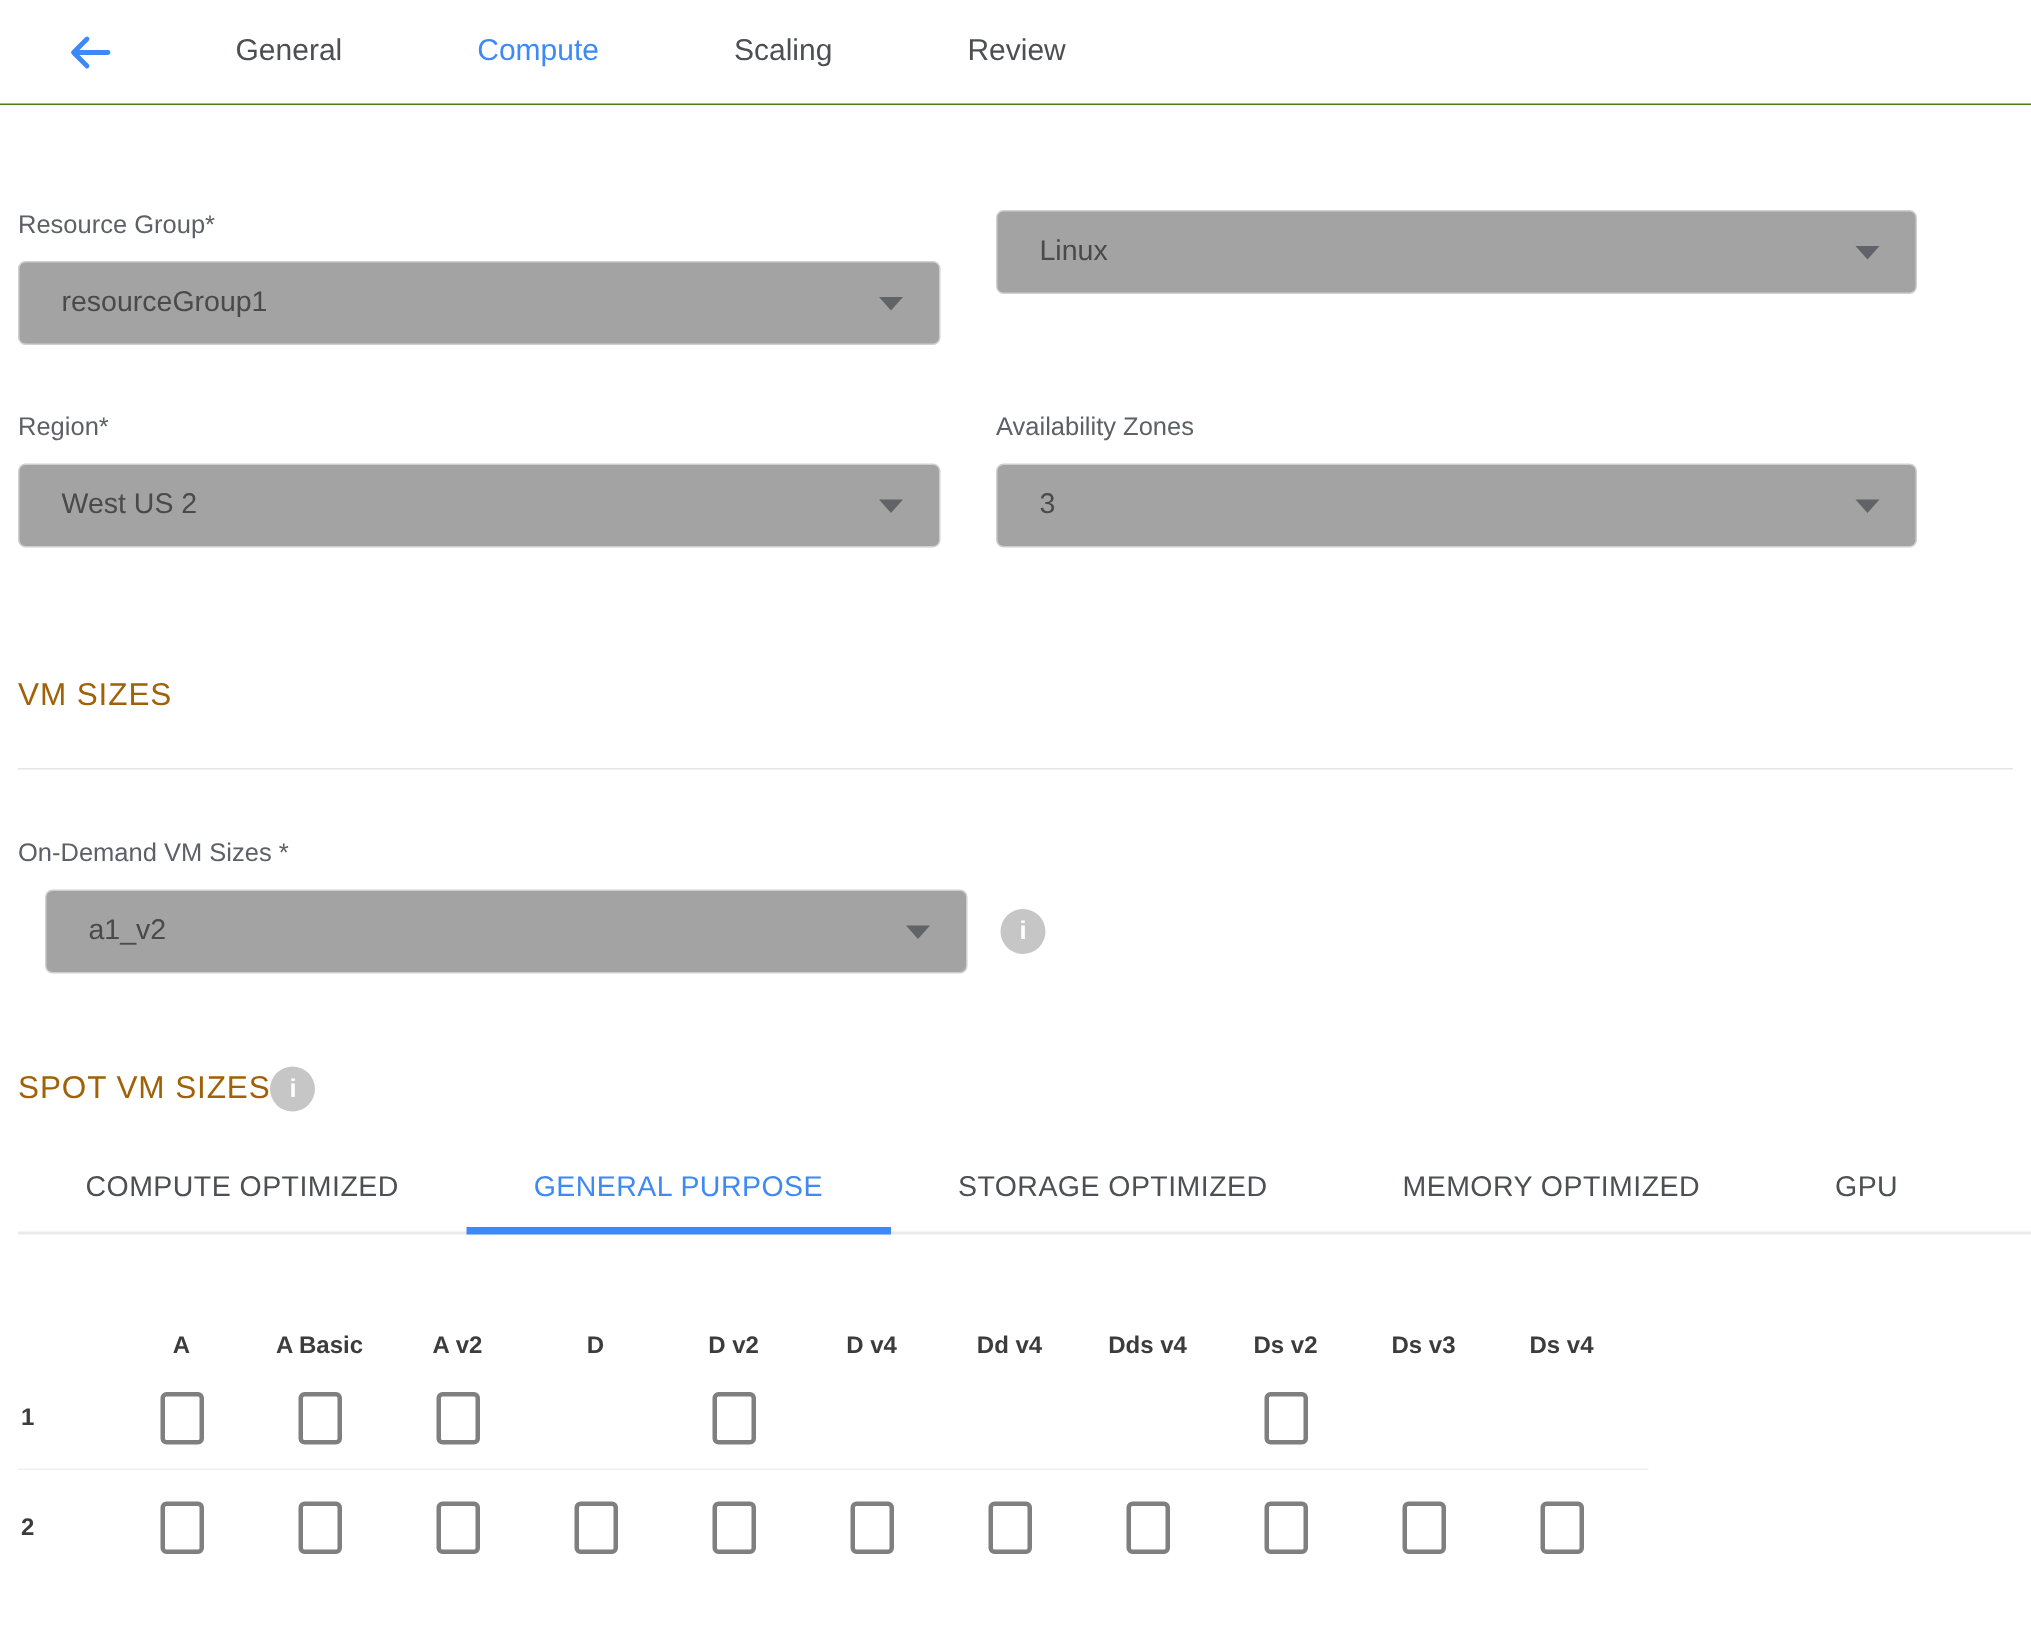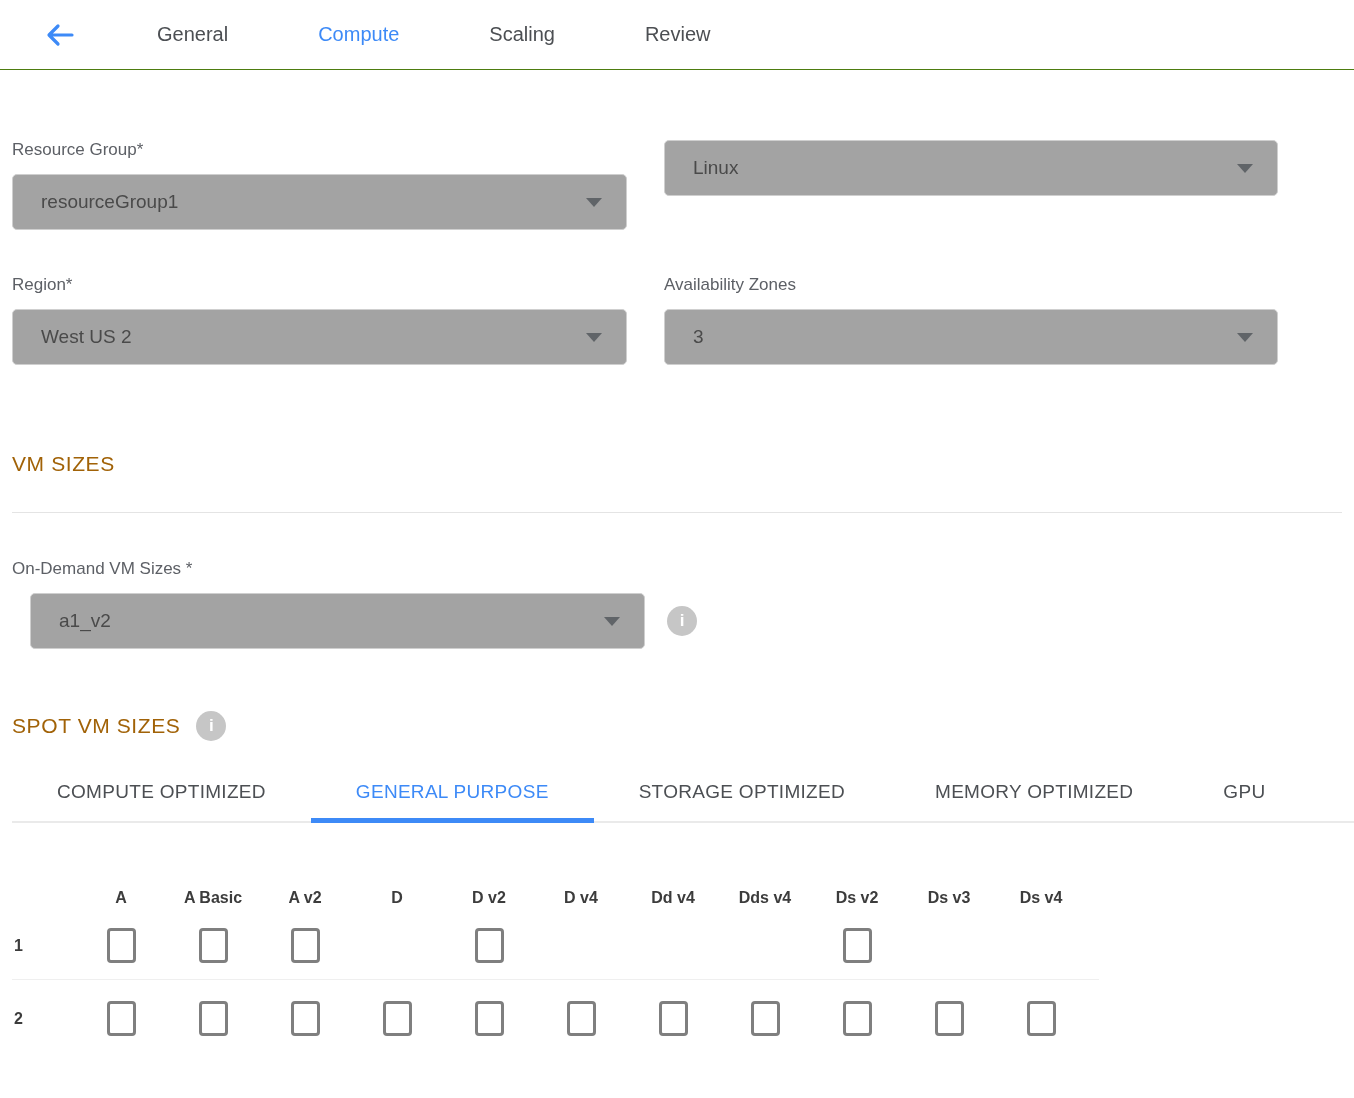--- a/index.html
+++ b/index.html
@@ -52,21 +52,21 @@
 
   .info-icon {
     width:30px; height:30px; border-radius:50%;
     background:#c6c6c6; color:#fff;
     display:flex; align-items:center; justify-content:center;
     font-size:17px; font-weight:bold; cursor:pointer; flex:0 0 auto;
   }
   .dropdown-row .info-icon { margin-left:22px; }
 
   
-  .spot-heading-row { display:flex; align-items:center; gap:16px; margin-top:62px; }
+  .spot-heading-row { display:flex; align-items:center; margin-top:62px; }
   .spot-heading-row .section-heading { margin-top:0; }
 
   .spot-tabs {
     display:flex; margin-top:40px; margin-right:-12px;
     border-bottom:2px solid #eaeaea;
   }
   .spot-tab {
     position:relative; padding:0 45px 18px;
     font-size:19px; color:#4c4f53; letter-spacing:0.3px;
     cursor:pointer; white-space:nowrap;

